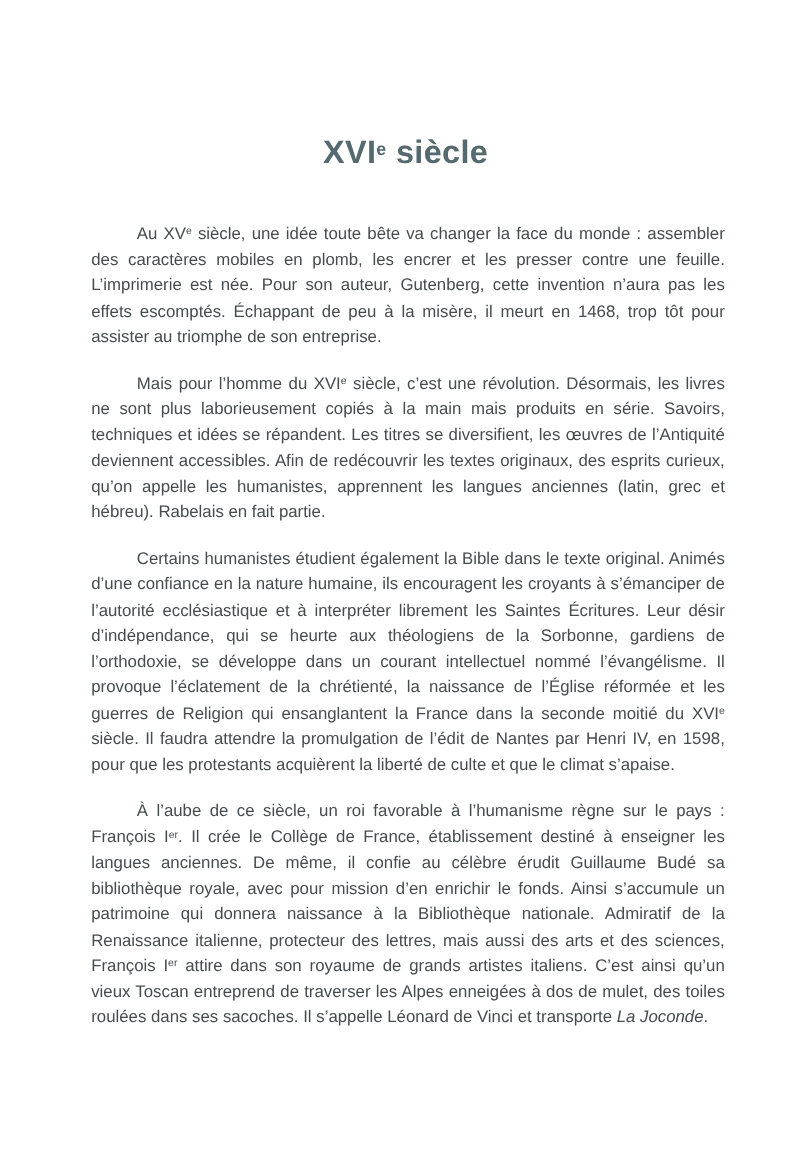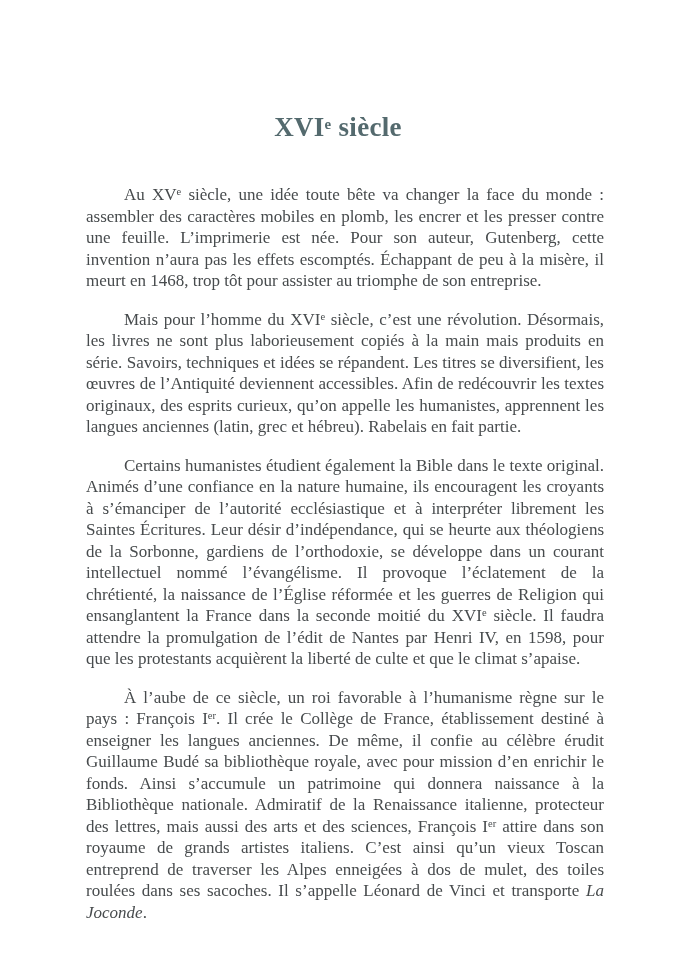--- a/index.html
+++ b/index.html
@@ -8,38 +8,38 @@
     background: #ffffff;
   }
   .page {
     position: relative;
     width: 676px;
     height: 963px;
     background: #ffffff;
     box-sizing: border-box;
     padding: 110px 72px 0 72px;
     overflow: hidden;
-    font-family: Liberation Serif, serif;
+    font-family: Liberation Sans, sans-serif;
     color: #474b4d;
   }
   .title {
     margin: 0 0 40px 0;
     text-align: center;
     font-size: 27px;
     line-height: 34px;
     font-weight: 700;
     letter-spacing: 0.3px;
     color: #546a6e;
   }
   .title sup {
     font-size: 0.55em;
   }
   .body-text p {
-    margin: 0 0 17px 14px;
-    font-size: 17px;
+    margin: 0 0 17px 4px;
+    font-size: 14px;
     line-height: 21.5px;
     text-align: justify;
     text-indent: 38px;
   }
   sup {
     font-size: 0.62em;
     line-height: 0;
     vertical-align: baseline;
     position: relative;
     top: -0.45em;

